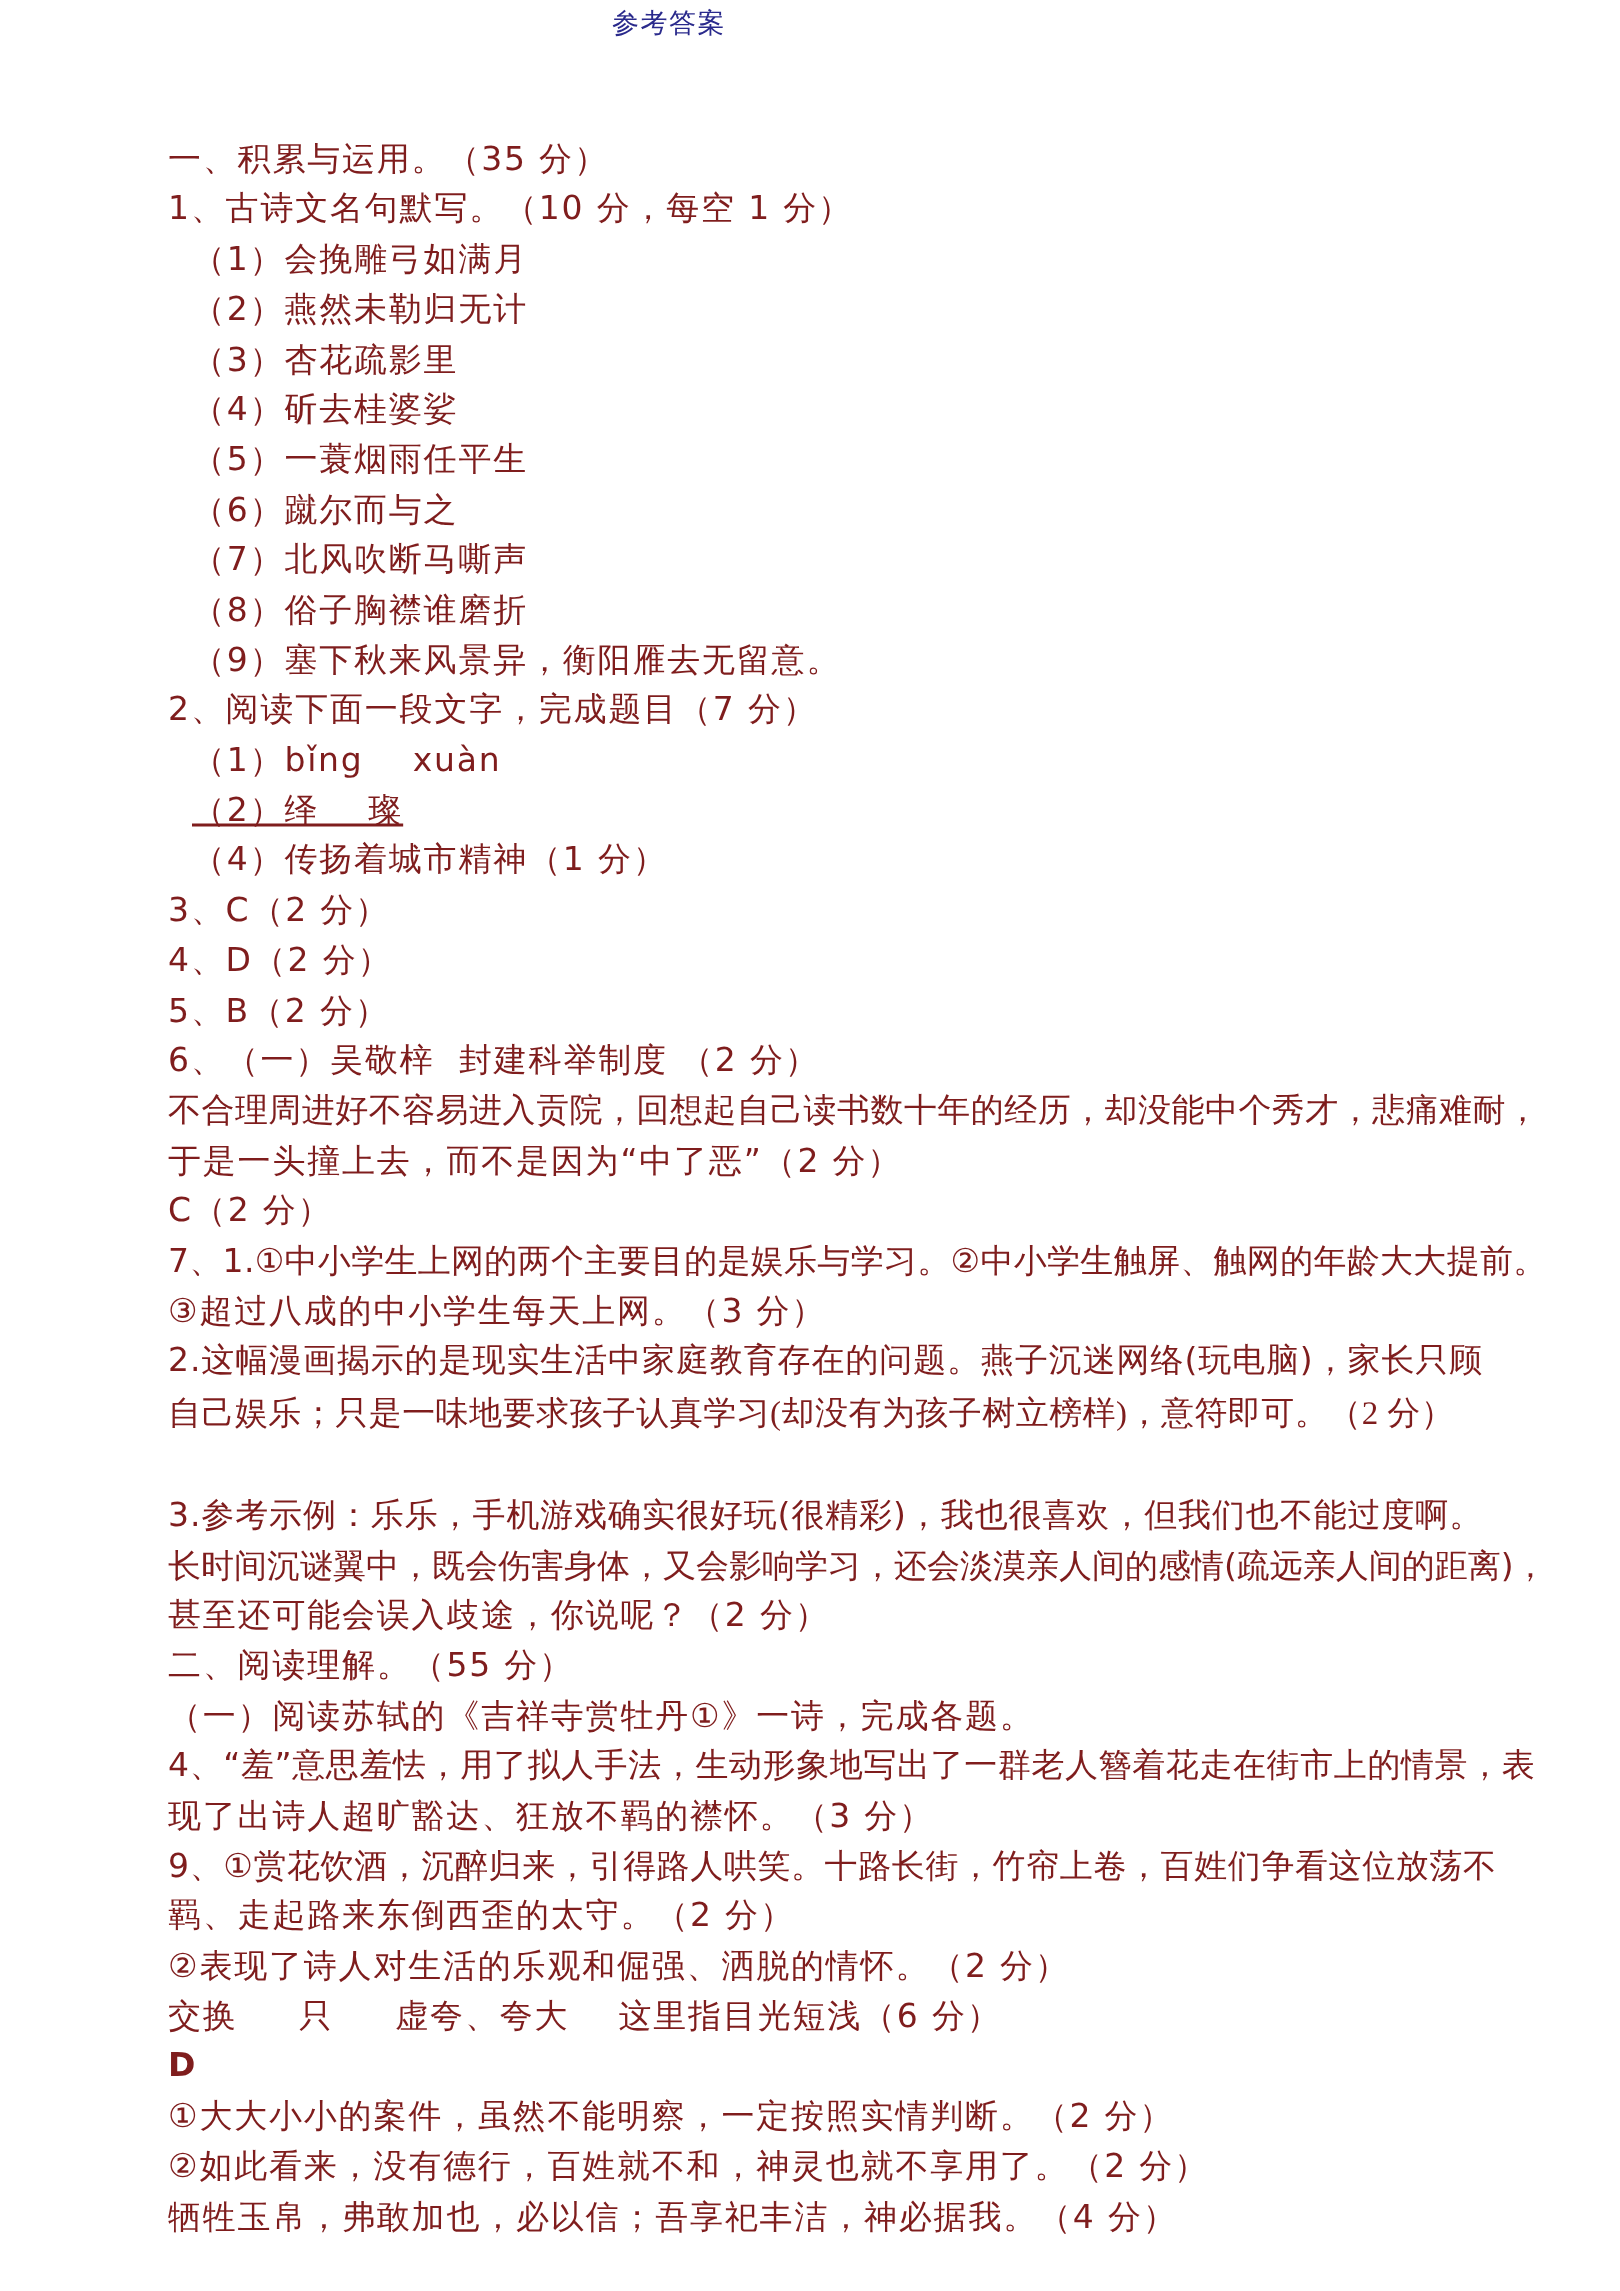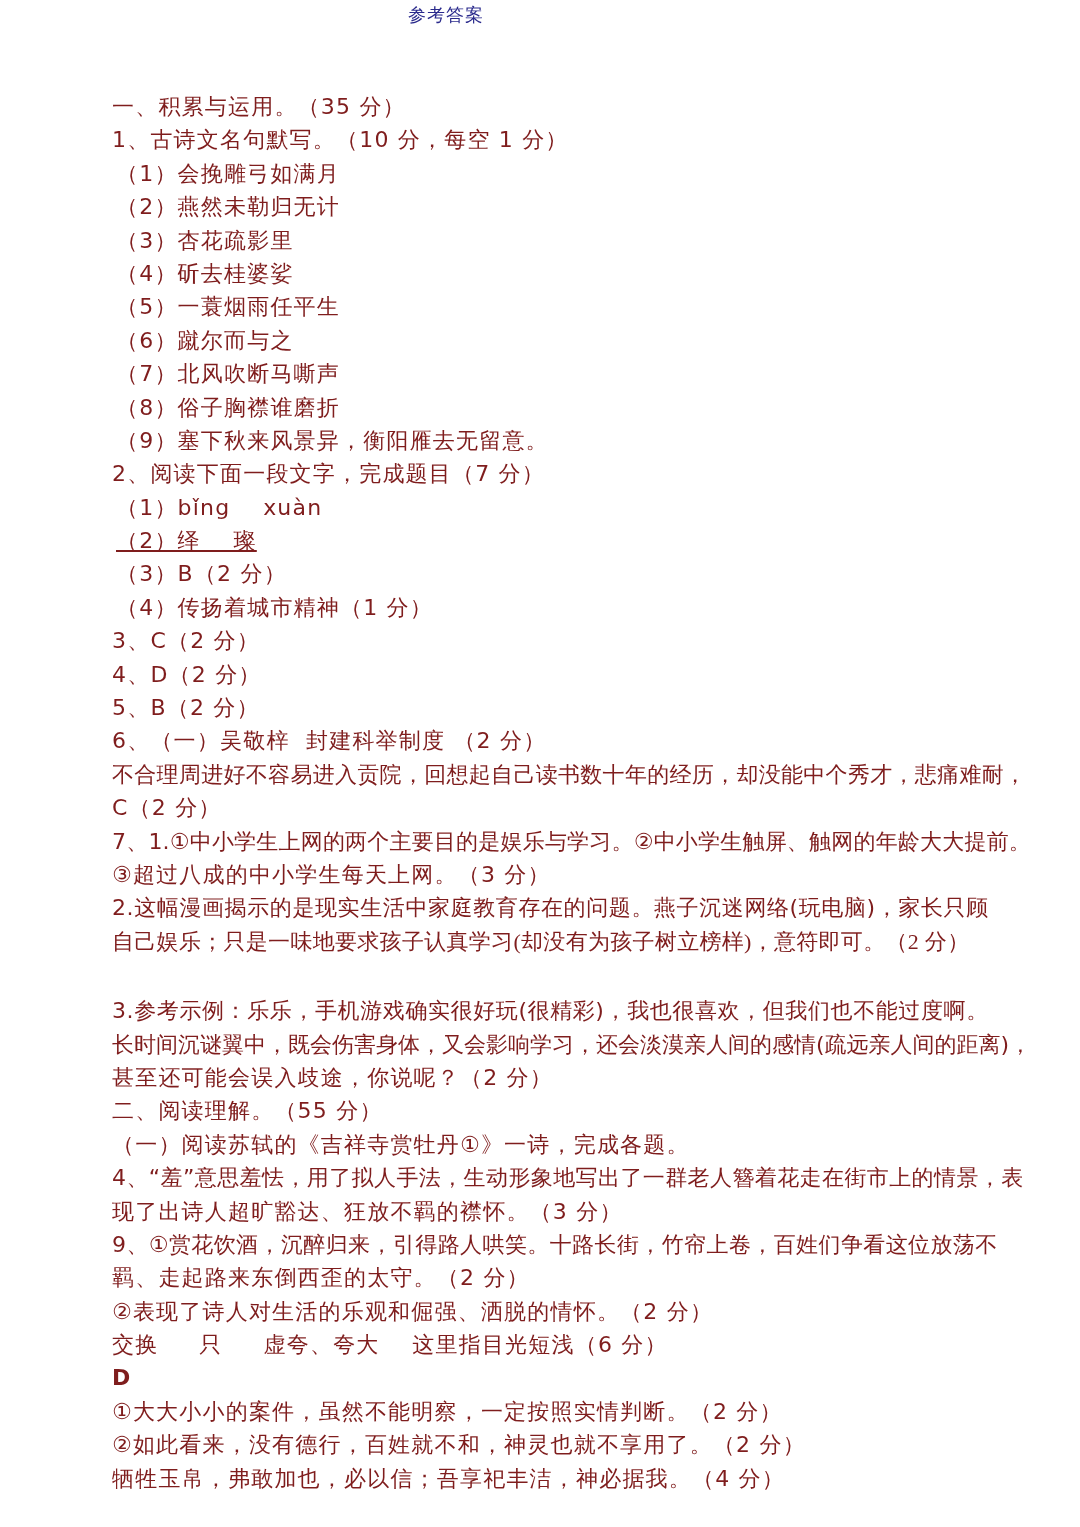--- a/index.html
+++ b/index.html
@@ -12,21 +12,21 @@
     position: absolute; top: 3px; left: 0; width: 892px; text-align: center;
     font-size: 18px; color: #2a2a8c; letter-spacing: 1px;
   }
   .content {
     position: absolute; top: 90px; left: 112px; width: 870px;
   }
   .line {
     height: 33.4px; line-height: 33.4px; font-size: 22px; white-space: nowrap;
     letter-spacing: 1.2px; color: #7f1d1d;
   }
-  .line.sub { padding-left: 4px; }
+  .line.sub { padding-left: 4px; margin-left: 12px; }
 </style>
 </head>
 <body>
 
 <div class="title">参考答案</div>
 
 <div class="content">
   <div class="line">一、积累与运用。（35 分）</div>
   <div class="line">1、古诗文名句默写。（10 分，每空 1 分）</div>
   <div class="line sub">（1）会挽雕弓如满月</div>
@@ -34,27 +34,27 @@
   <div class="line sub">（3）杏花疏影里</div>
   <div class="line sub">（4）斫去桂婆娑</div>
   <div class="line sub">（5）一蓑烟雨任平生</div>
   <div class="line sub">（6）蹴尔而与之</div>
   <div class="line sub">（7）北风吹断马嘶声</div>
   <div class="line sub">（8）俗子胸襟谁磨折</div>
   <div class="line sub">（9）塞下秋来风景异，衡阳雁去无留意。</div>
   <div class="line">2、阅读下面一段文字，完成题目（7 分）</div>
   <div class="line sub" style="white-space: pre;">（1）bǐng    xuàn</div>
   <div class="line sub" style="white-space: pre; text-decoration: underline;">（2）绎    璨</div>
-  <div class="line sub">（3）B（2 分）</div>
   <div class="line sub">（4）传扬着城市精神（1 分）</div>
   <div class="line">3、C（2 分）</div>
   <div class="line">4、D（2 分）</div>
   <div class="line">5、B（2 分）</div>
   <div class="line" style="white-space: pre;">6、（一）吴敬梓  封建科举制度 （2 分）</div>
   <div class="line" style="letter-spacing:0.3px;text-align:center;">不合理周进好不容易进入贡院，回想起自己读书数十年的经历，却没能中个秀才，悲痛难耐，</div>
+  <div class="line">于是一头撞上去，而不是因为“中了恶”（2 分）</div>
   <div class="line">C（2 分）</div>
   <div class="line" style="letter-spacing:0.2px;">7、1.①中小学生上网的两个主要目的是娱乐与学习。②中小学生触屏、触网的年龄大大提前。</div>
   <div class="line">③超过八成的中小学生每天上网。（3 分）</div>
   <div class="line" style="letter-spacing:0.6px;text-align:center;">2.这幅漫画揭示的是现实生活中家庭教育存在的问题。燕子沉迷网络(玩电脑)，家长只顾</div>
   <div class="line" style="letter-spacing:0.3px;font-family:Liberation Serif, serif;">自己娱乐；只是一味地要求孩子认真学习(却没有为孩子树立榜样)，意符即可。（2 分）</div>
   <div class="line" style="letter-spacing:0.6px;margin-top:36px;">3.参考示例：乐乐，手机游戏确实很好玩(很精彩)，我也很喜欢，但我们也不能过度啊。</div>
   <div class="line" style="letter-spacing:0px;">长时间沉谜翼中，既会伤害身体，又会影响学习，还会淡漠亲人间的感情(疏远亲人间的距离)，</div>
   <div class="line">甚至还可能会误入歧途，你说呢？（2 分）</div>
   <div class="line">二、阅读理解。（55 分）</div>
   <div class="line">（一）阅读苏轼的《吉祥寺赏牡丹①》一诗，完成各题。</div>

